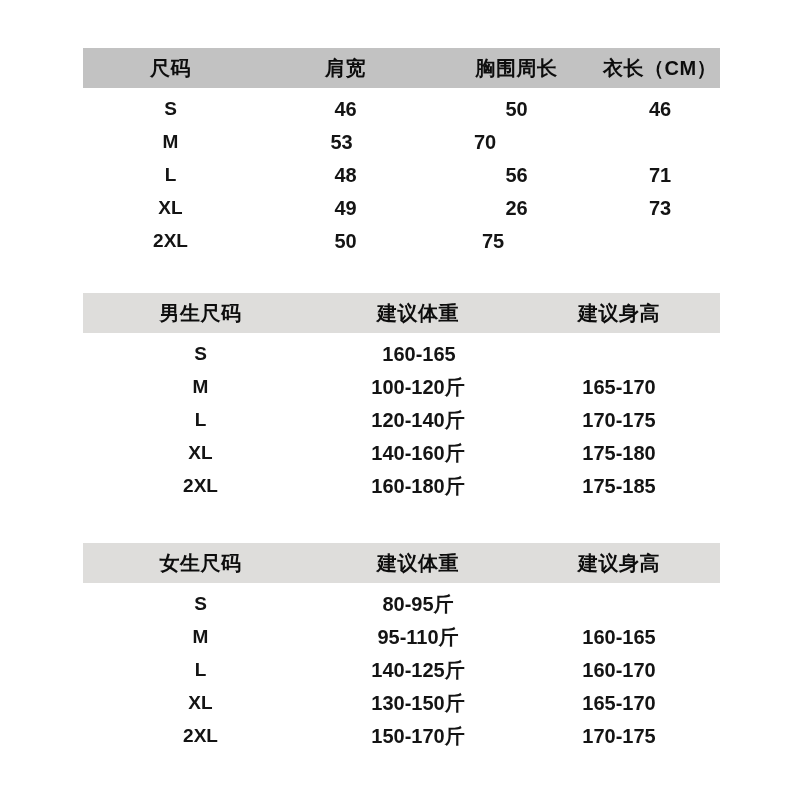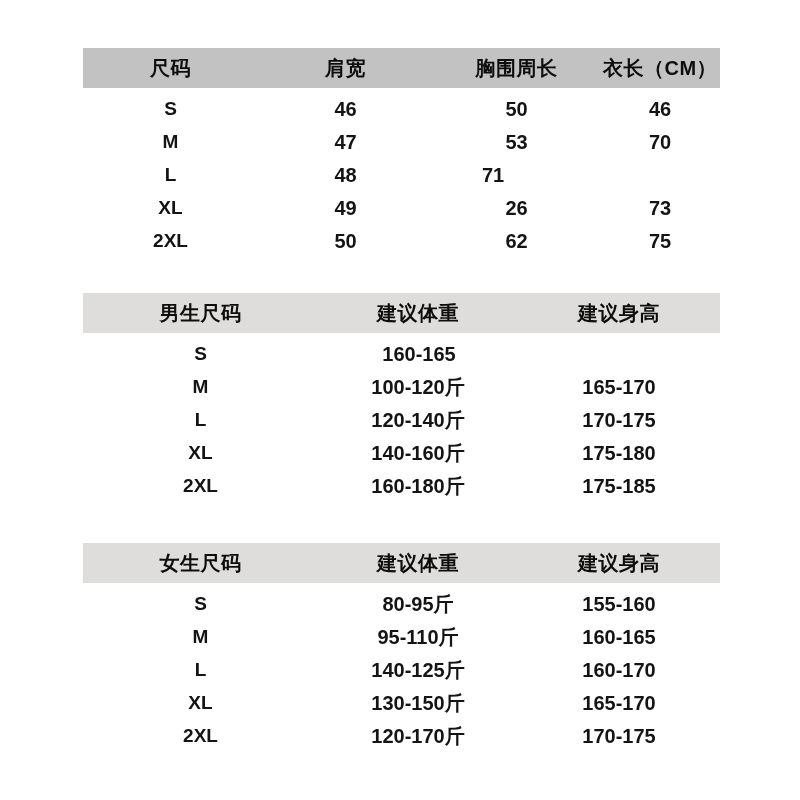--- a/index.html
+++ b/index.html
@@ -106,39 +106,38 @@
 
     <div class="table-body">
       <div class="row">
         <div class="cell c0 size-label">S</div>
         <div class="cell c1">46</div>
         <div class="cell c2">50</div>
         <div class="cell c3">46</div>
       </div>
       <div class="row">
         <div class="cell c0 size-label">M</div>
-        <div class="cell c1">47</div>
         <div class="cell c2">53</div>
         <div class="cell c3">70</div>
       </div>
       <div class="row">
         <div class="cell c0 size-label">L</div>
         <div class="cell c1">48</div>
+        <div class="cell c2">56</div>
         <div class="cell c3">71</div>
       </div>
       <div class="row">
         <div class="cell c0 size-label">XL</div>
         <div class="cell c1">49</div>
         <div class="cell c2">26</div>
         <div class="cell c3">73</div>
       </div>
       <div class="row">
         <div class="cell c0 size-label">2XL</div>
         <div class="cell c1">50</div>
-        <div class="cell c2">62</div>
         <div class="cell c3">75</div>
       </div>
     </div>
   </div>
 
   <div class="size-table three-col" id="table-men">
 
     <div class="table-header light">
       <div class="cell c0">男生尺码</div>
       <div class="cell c1">建议体重</div>
@@ -178,38 +177,37 @@
     <div class="table-header light">
       <div class="cell c0">女生尺码</div>
       <div class="cell c1">建议体重</div>
       <div class="cell c2">建议身高</div>
     </div>
 
     <div class="table-body">
       <div class="row">
         <div class="cell c0 size-label">S</div>
         <div class="cell c1">80-95斤</div>
-        <div class="cell c2">155-160</div>
       </div>
       <div class="row">
         <div class="cell c0 size-label">M</div>
         <div class="cell c1">95-110斤</div>
         <div class="cell c2">160-165</div>
       </div>
       <div class="row">
         <div class="cell c0 size-label">L</div>
         <div class="cell c1">140-125斤</div>
         <div class="cell c2">160-170</div>
       </div>
       <div class="row">
         <div class="cell c0 size-label">XL</div>
         <div class="cell c1">130-150斤</div>
         <div class="cell c2">165-170</div>
       </div>
       <div class="row">
         <div class="cell c0 size-label">2XL</div>
-        <div class="cell c1">120-170斤</div>
+        <div class="cell c1">150-170斤</div>
         <div class="cell c2">170-175</div>
       </div>
     </div>
   </div>
 
 </div>
 
 </body></html>

